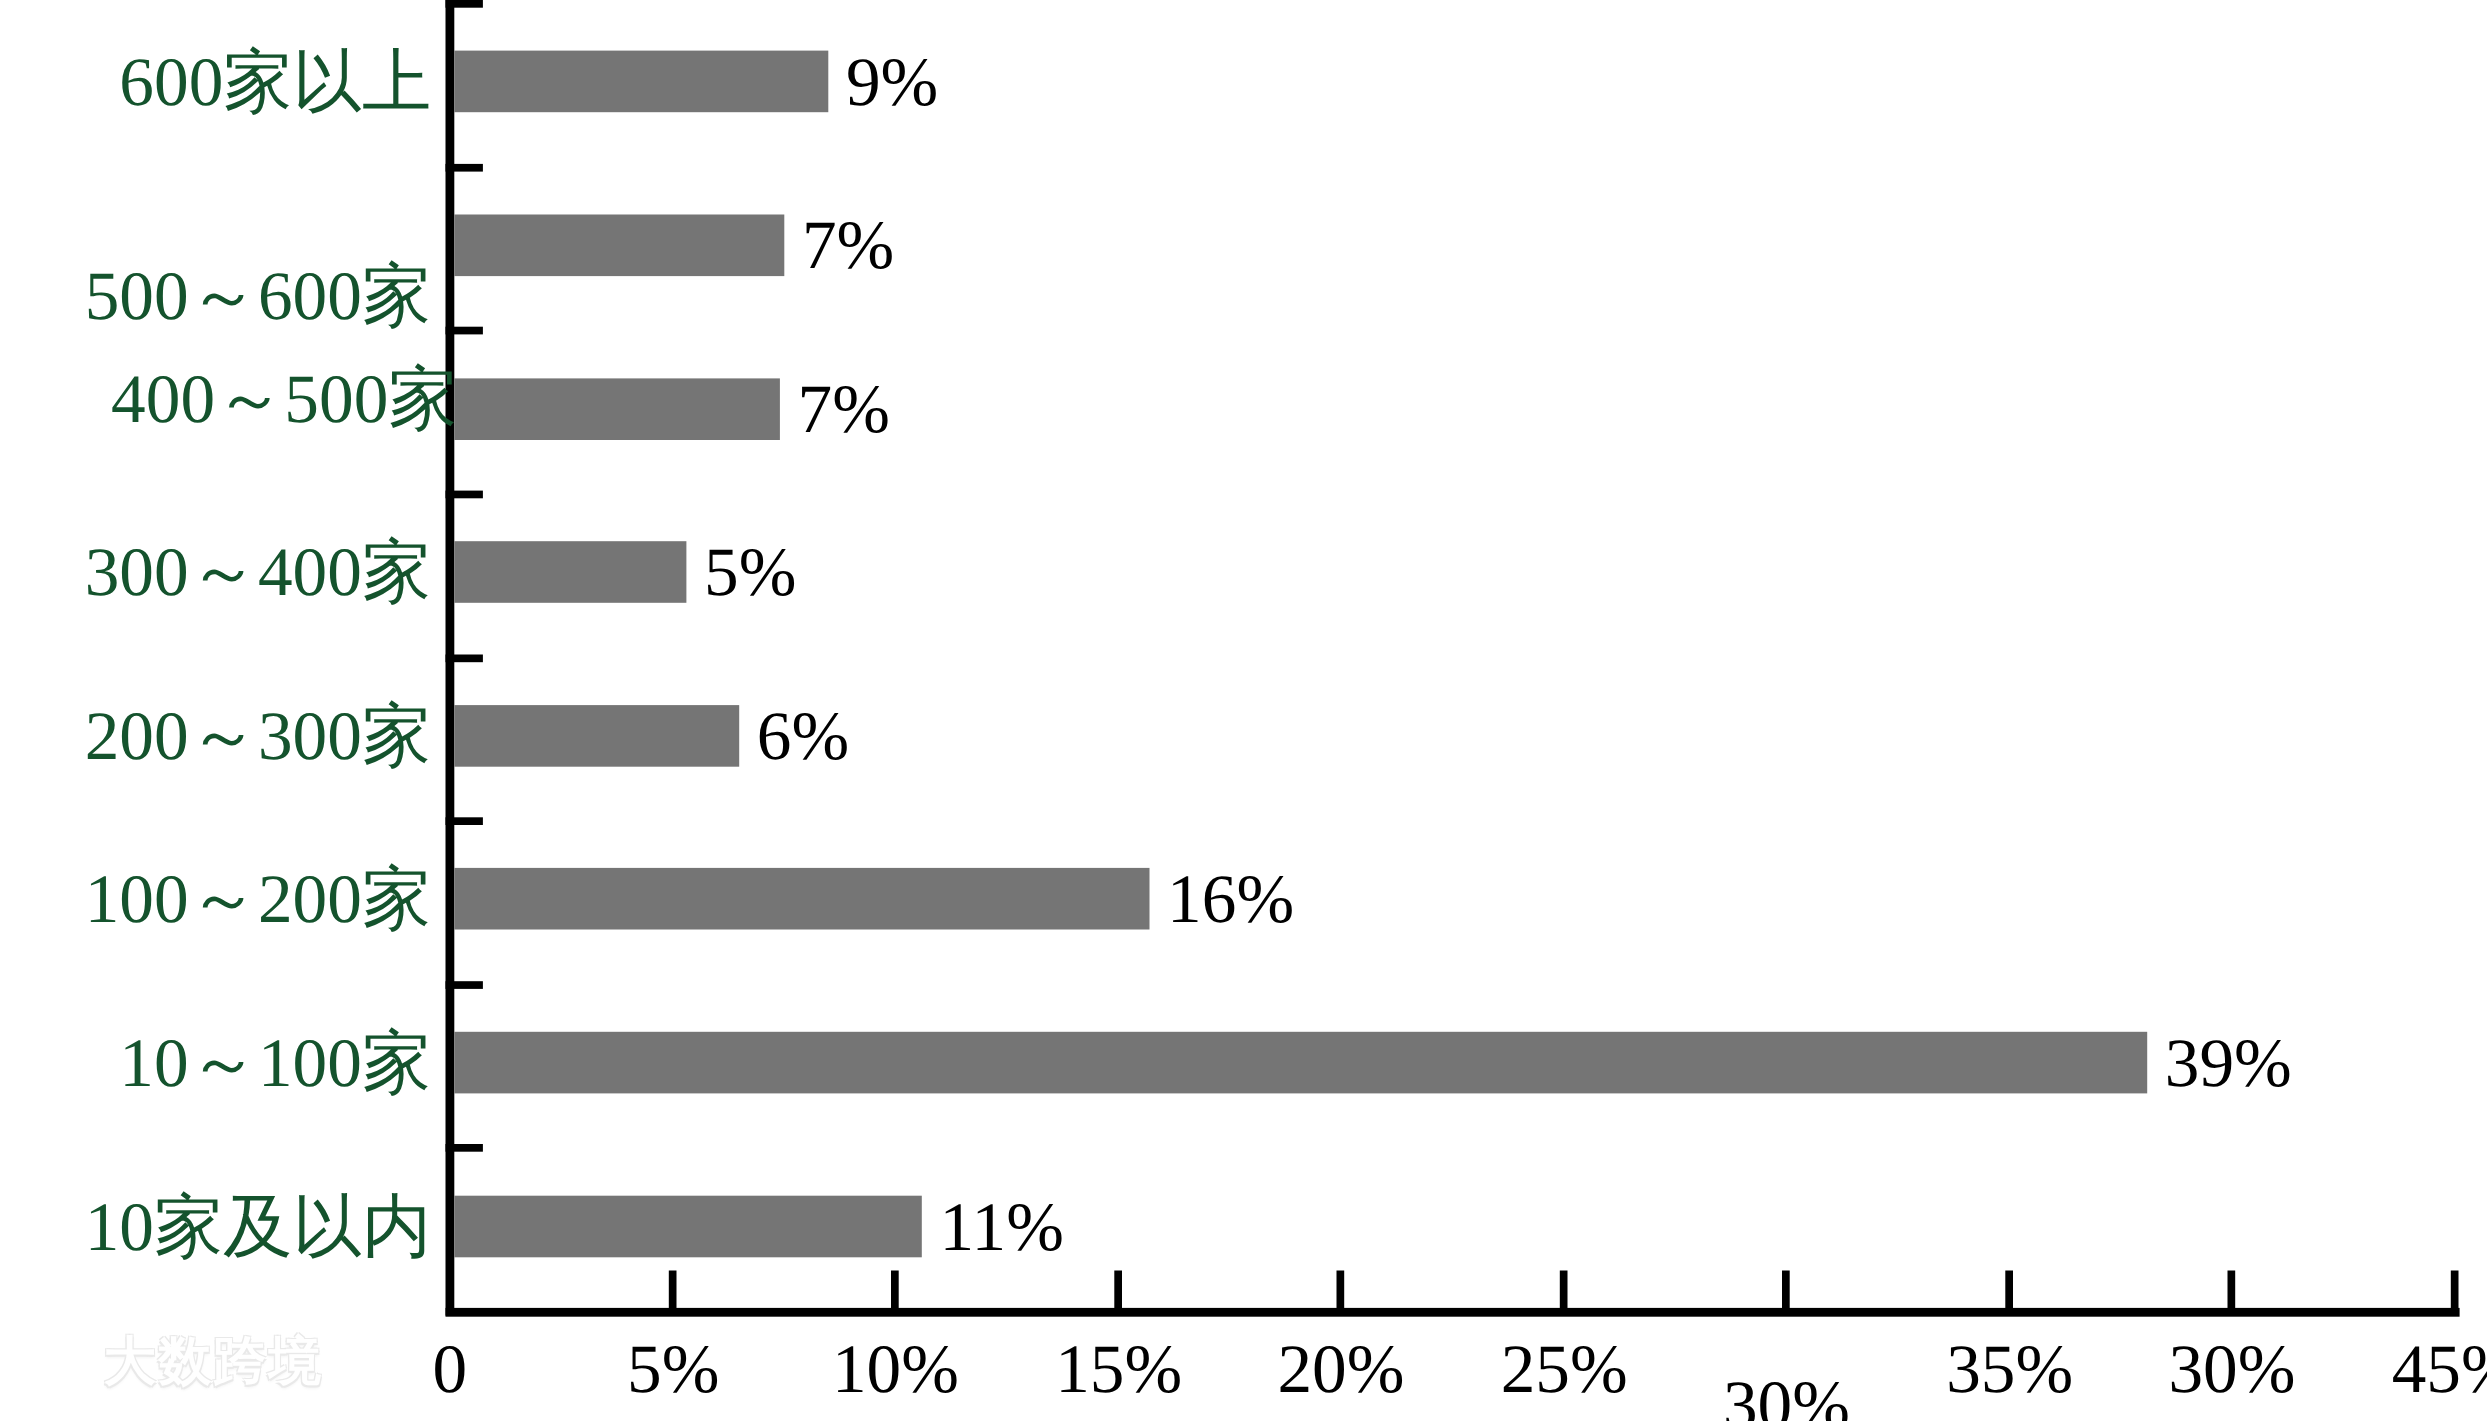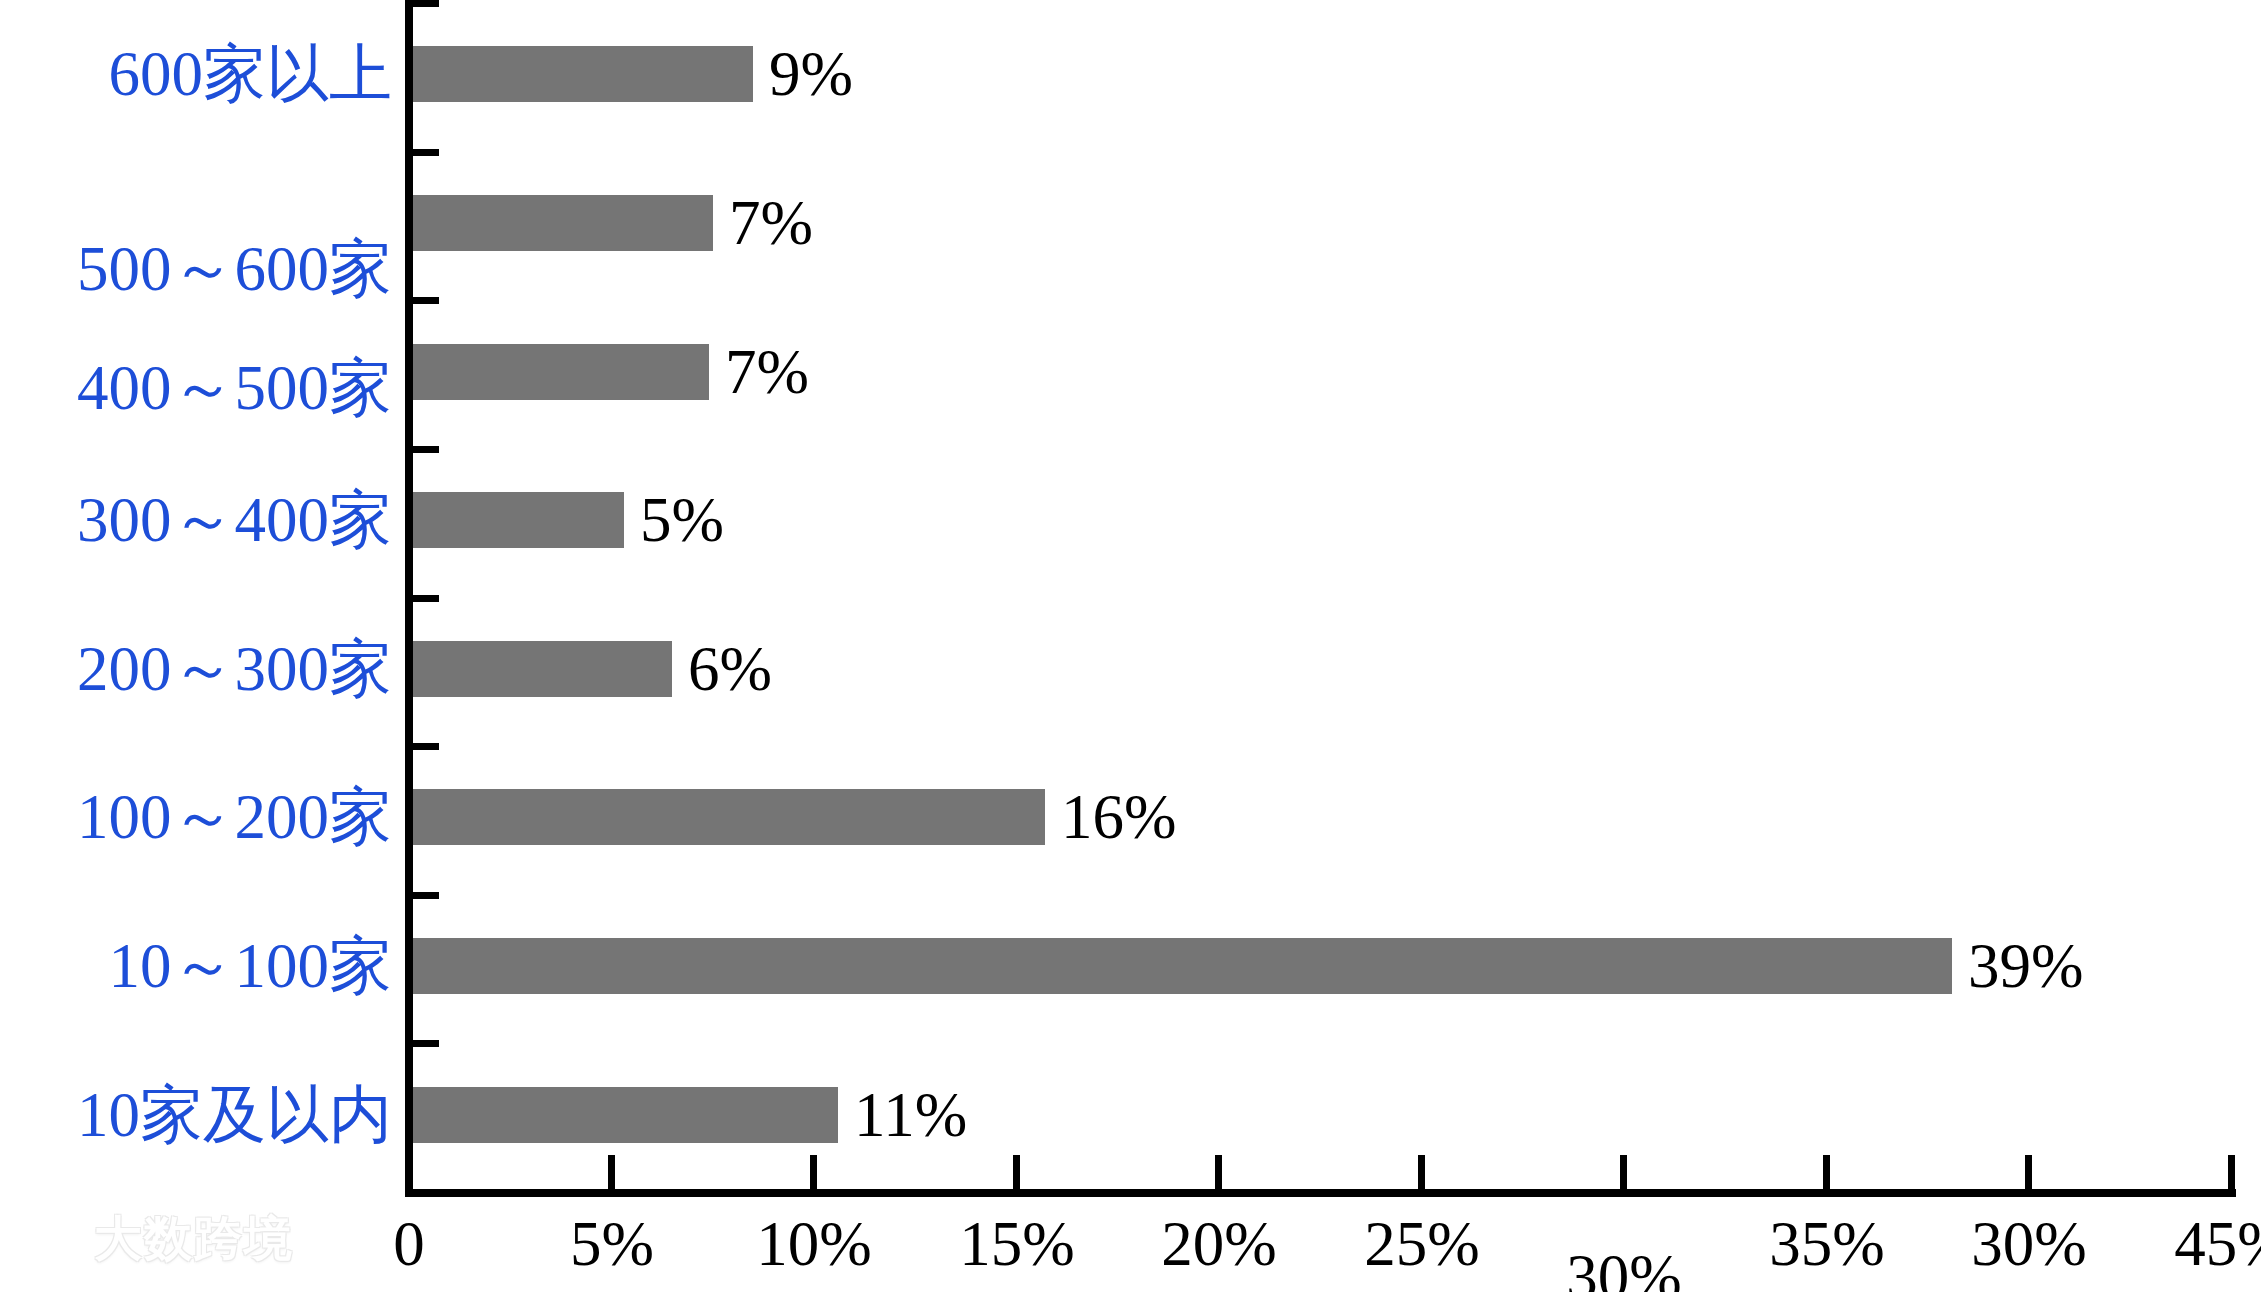--- a/index.html
+++ b/index.html
@@ -76,21 +76,21 @@
   }
 
   
   .cat-label {
     position: absolute;
     right: 2261px;
     width: 392px;
     text-align: right;
     font-size: 63px;
     line-height: 56px;
-    color: #1d4ed8;
+    color: #14532d;
     white-space: nowrap;
     letter-spacing: 0px;
   }
 
   
   .x-label {
     position: absolute;
     top: 1208px;
     font-size: 63px;
     line-height: 72px;
@@ -164,21 +164,21 @@
       <div class="bar" style="left: 413px; top: 789px; width: 632px;"></div>
       <div class="bar-value" style="left: 1061px; top: 789px;">16%</div>
       <div class="bar" style="left: 413px; top: 938px; width: 1539px;"></div>
       <div class="bar-value" style="left: 1968px; top: 938px;">39%</div>
       <div class="bar" style="left: 413px; top: 1087px; width: 425px;"></div>
       <div class="bar-value" style="left: 854px; top: 1087px;">11%</div>
     </div>
   <div id="cat-labels">
       <div class="cat-label" style="left: 0px; right: auto; width: 392px; top: 46px;">600家以上</div>
       <div class="cat-label" style="left: 0px; right: auto; width: 392px; top: 195px; margin-top: 46px;">500～600家</div>
-      <div class="cat-label" style="left: 0px; right: auto; width: 392px; top: 360px;">400～500家</div>
+      <div class="cat-label" style="left: 0px; right: auto; width: 392px; top: 335px; padding-left: 24px;">400～500家</div>
       <div class="cat-label" style="left: 0px; right: auto; width: 392px; top: 492px;">300～400家</div>
       <div class="cat-label" style="left: 0px; right: auto; width: 392px; top: 641px;">200～300家</div>
       <div class="cat-label" style="left: 0px; right: auto; width: 392px; top: 789px;">100～200家</div>
       <div class="cat-label" style="left: 0px; right: auto; width: 392px; top: 938px;">10～100家</div>
       <div class="cat-label" style="left: 0px; right: auto; width: 392px; top: 1087px;">10家及以内</div>
     </div>
   <div id="ticks-x">
       <div class="x-tick" style="left: 608px;"></div>
       <div class="x-tick" style="left: 810px;"></div>
       <div class="x-tick" style="left: 1013px;"></div>

